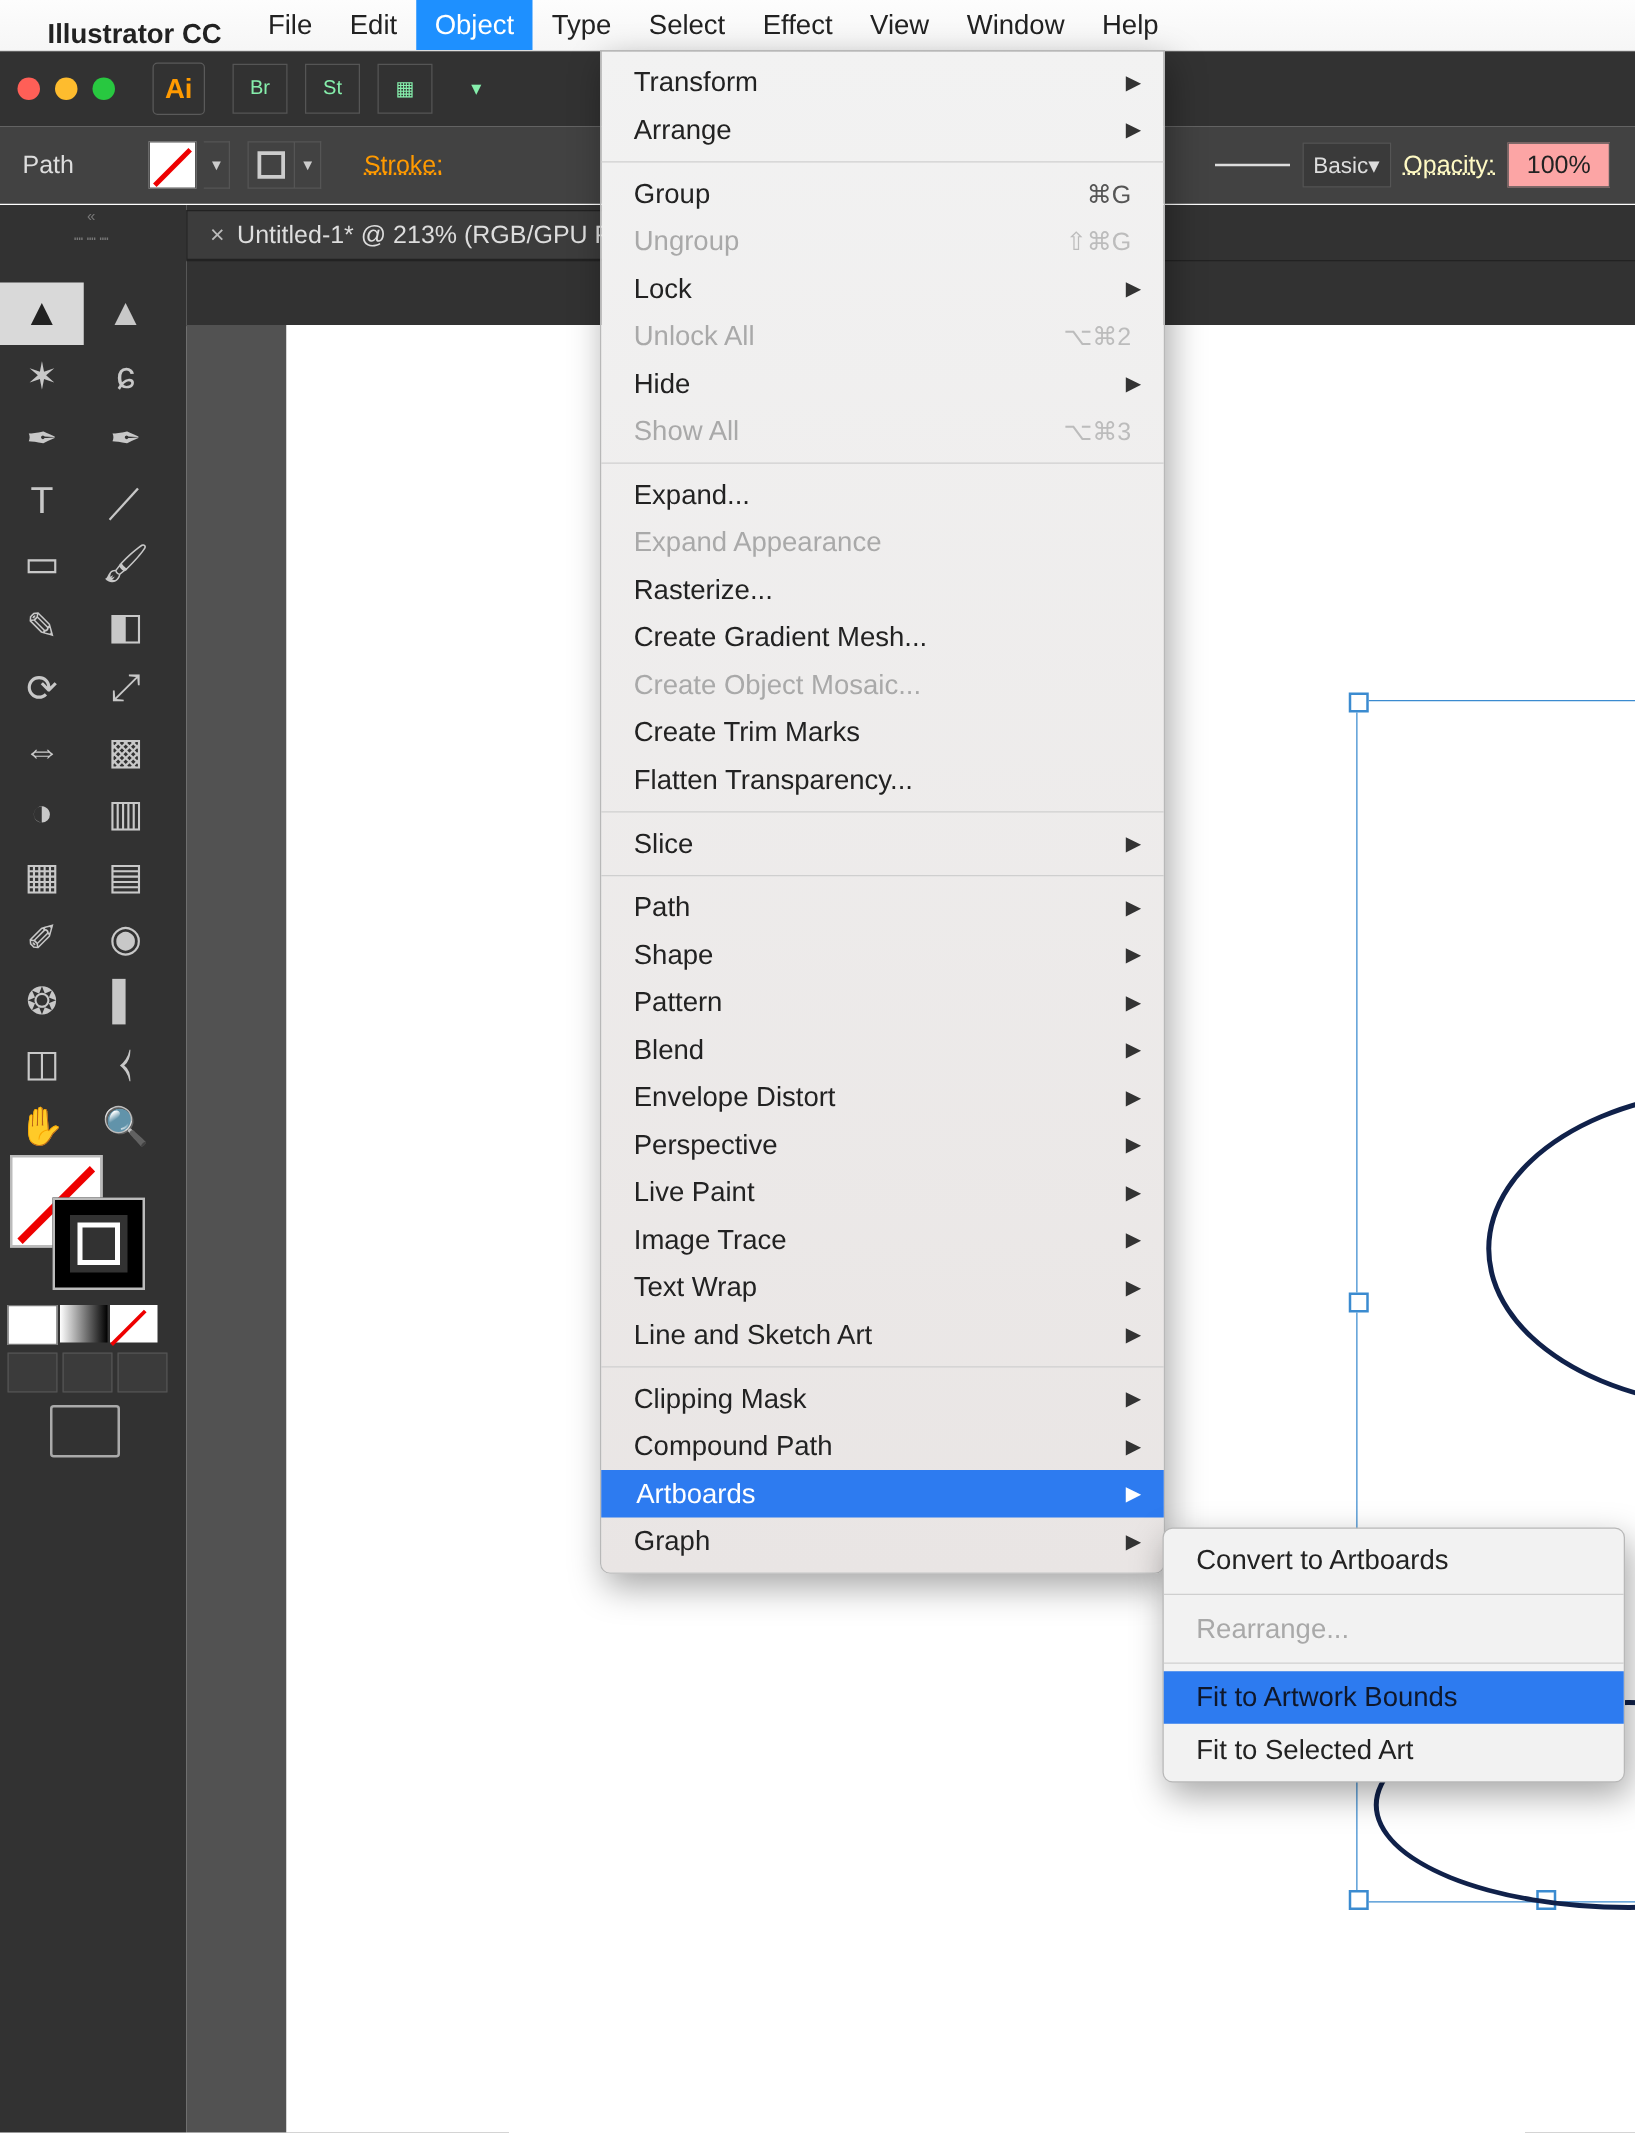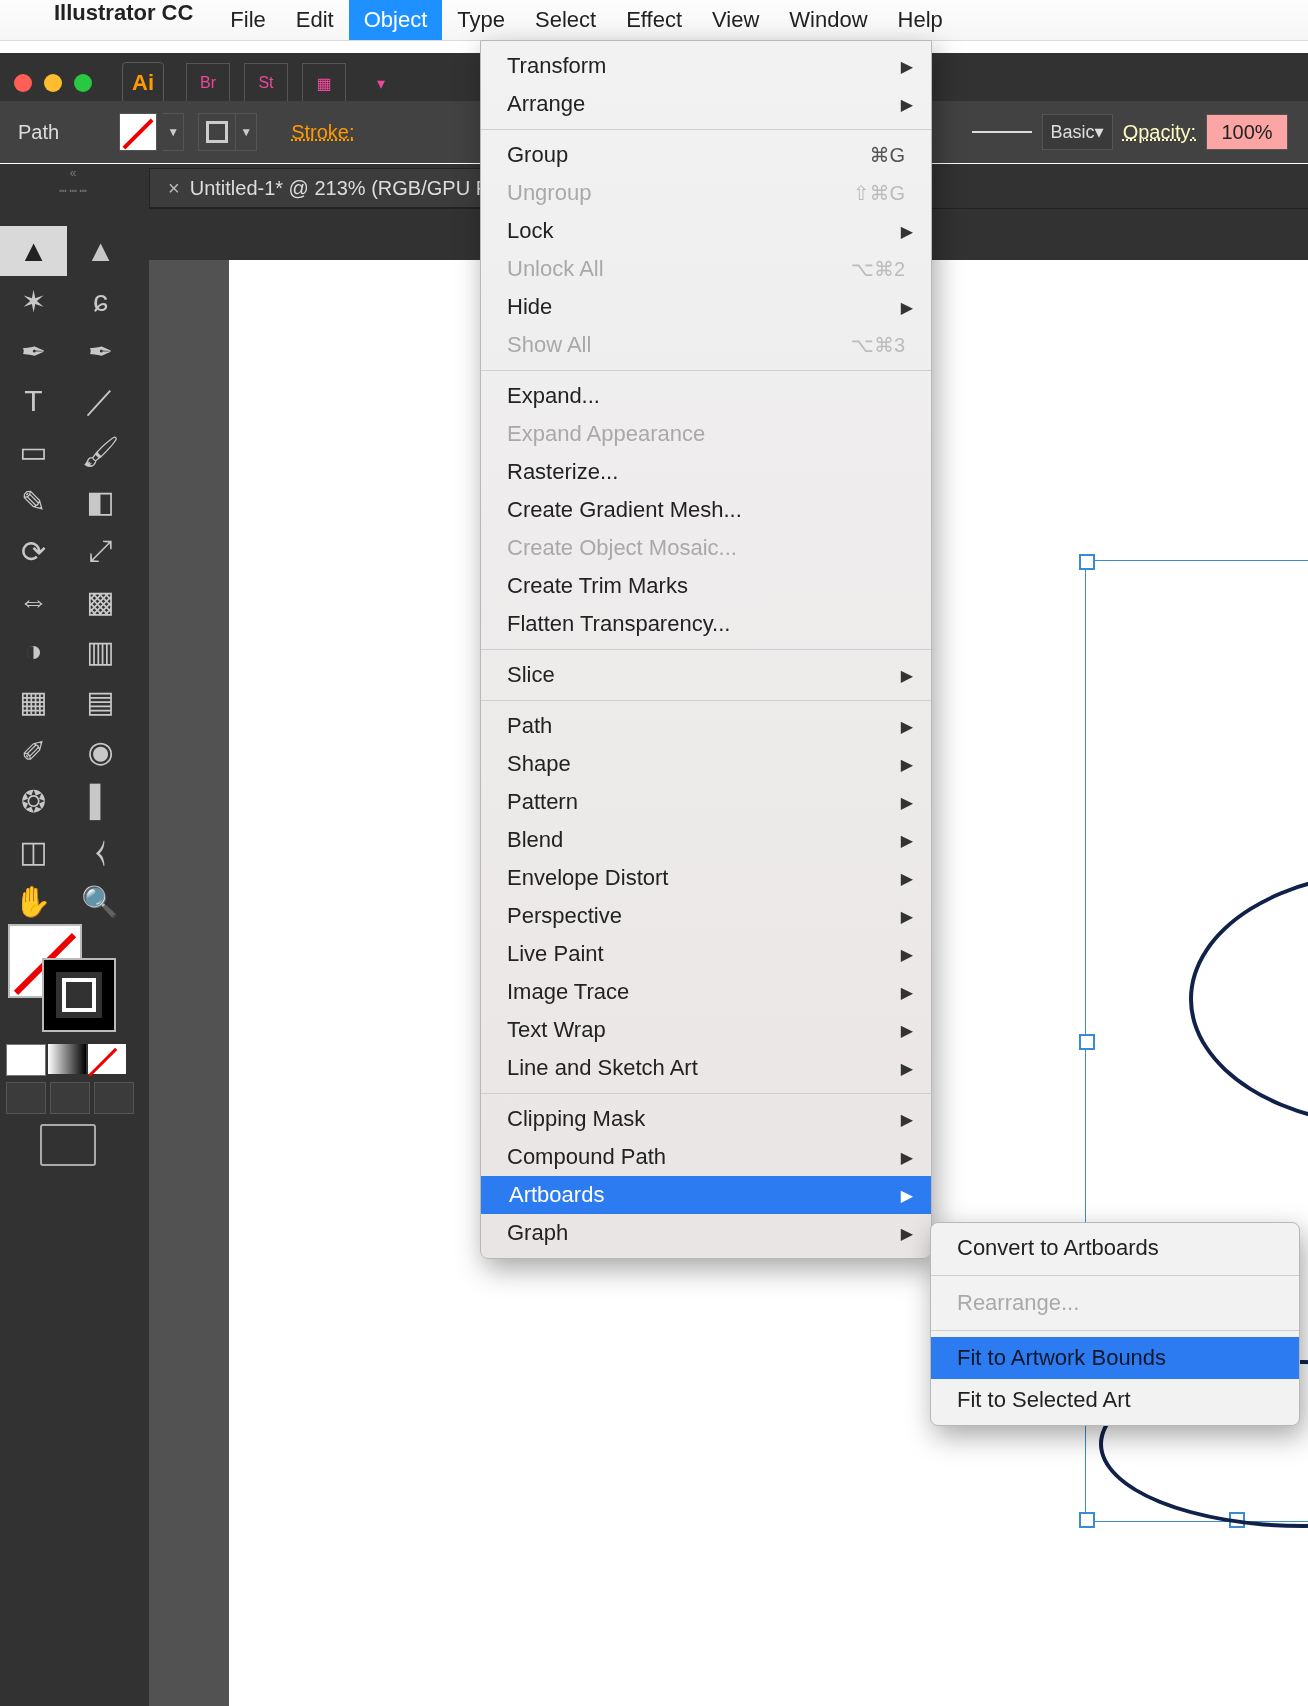--- a/index.html
+++ b/index.html
@@ -1,30 +1,30 @@
 <!DOCTYPE html>
 <html><head>
 <meta charset="utf-8">
 <style>
 html,body{margin:0;padding:0;width:1308px;height:1706px;font-family:-apple-system,"Helvetica Neue",Arial,sans-serif;background:#fff;overflow:hidden;}
 
-.mac-menubar{position:absolute;left:0;top:0;right:0;height:40px;background:linear-gradient(#fdfdfd,#f6f6f6);border-bottom:1px solid #dcdcdc;display:flex;align-items:flex-start;padding-left:32px;font-size:22px;color:#222;}
+.mac-menubar{position:absolute;left:0;top:0;right:0;height:40px;background:linear-gradient(#fdfdfd,#f6f6f6);border-bottom:1px solid #dcdcdc;display:flex;align-items:flex-end;padding-left:16px;font-size:22px;color:#222;}
 .mac-menubar .apple{font-size:26px;margin-right:22px;}
 .mac-menubar .app-name{font-weight:600;margin-right:22px;}
 .mac-menubar .menu-item{padding:0 15px;height:40px;display:flex;align-items:center;cursor:default;}
 .mac-menubar .menu-item.active{background:#1e90ff;color:#fff;}
 
-.app-bar{position:absolute;left:0;top:53px;right:0;height:60px;background:#323232;display:flex;align-items:center;padding-left:14px;}
+.app-bar{position:absolute;left:0;top:41px;right:0;height:60px;background:#323232;display:flex;align-items:center;padding-left:14px;}
 .traffic{display:flex;gap:12px;margin-right:30px;}
 .traffic span{width:18px;height:18px;border-radius:50%;display:block;}
 .tl-red{background:#ff5f57;}
 .tl-yel{background:#febc2e;}
 .tl-grn{background:#28c840;}
 .ai-badge{width:40px;height:40px;border:1px solid #5a5a5a;border-radius:4px;display:flex;align-items:center;justify-content:center;color:#ff9a00;font-weight:700;font-size:22px;margin-right:22px;}
-.app-bar .btn{width:42px;height:38px;border:1px solid #555;margin-right:14px;display:flex;align-items:center;justify-content:center;color:#ec4899;font-size:16px;}
+.app-bar .btn{width:42px;height:38px;border:1px solid #555;margin-right:14px;display:flex;align-items:center;justify-content:center;color:#86efac;font-size:16px;}
 
 .ctrl-bar{position:absolute;left:0;top:101px;right:0;height:62px;background:#424242;display:flex;align-items:center;padding-left:18px;color:#ddd;font-size:20px;}
 .ctrl-bar .label{margin-right:60px;}
 .swatch-none{width:36px;height:36px;background:#fff;position:relative;margin-right:6px;border:1px solid #555;}
 .swatch-none::after{content:"";position:absolute;left:-2px;right:-2px;top:50%;border-top:4px solid #e00;transform:rotate(-45deg);}
 .small-drop{width:20px;height:36px;border:1px solid #555;border-left:none;display:flex;align-items:center;justify-content:center;color:#ccc;font-size:12px;margin-right:14px;}
 .box-swatch{width:36px;height:36px;border:1px solid #555;display:flex;align-items:center;justify-content:center;}
 .box-swatch .inner{width:16px;height:16px;border:3px solid #ccc;}
 .stroke-label{color:#ff9a00;text-decoration:underline dotted;margin-left:20px;}
 .ctrl-right{margin-left:auto;display:flex;align-items:center;gap:10px;padding-right:20px;}

